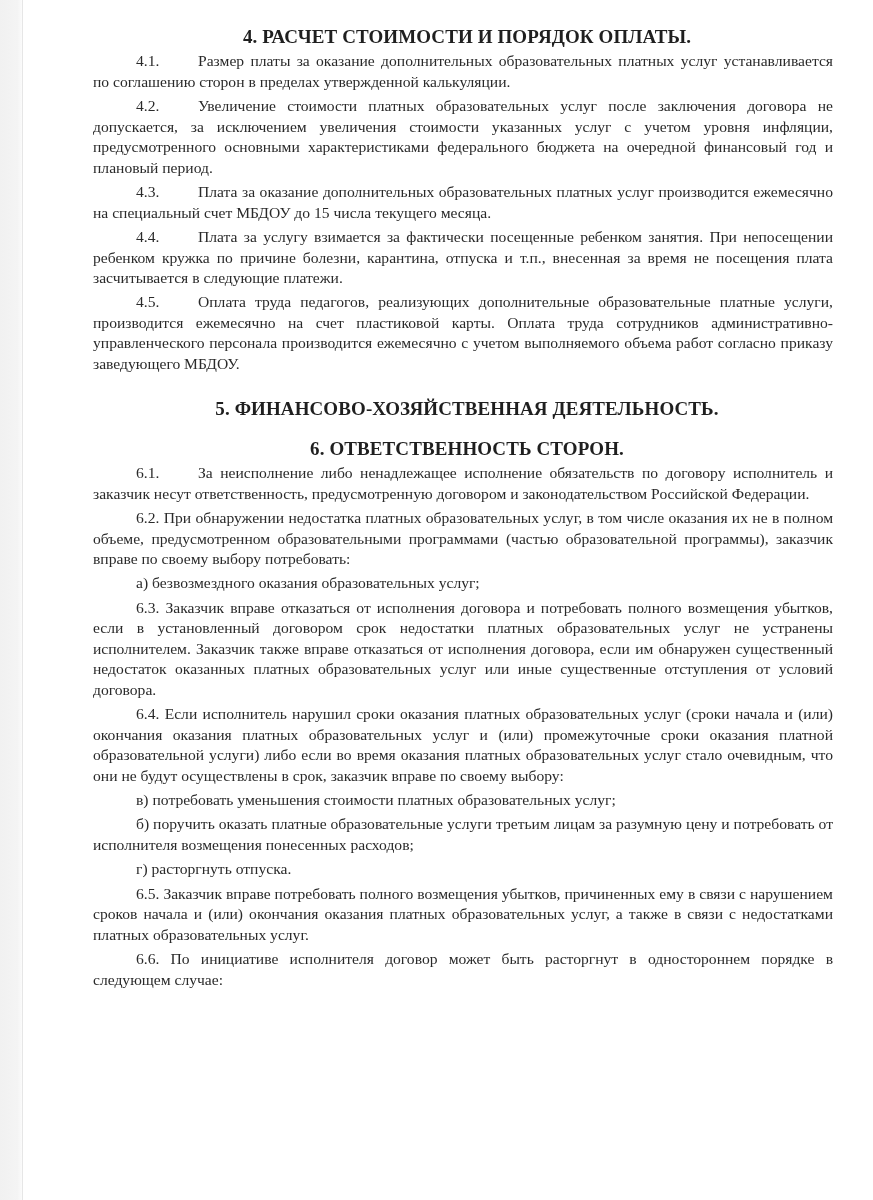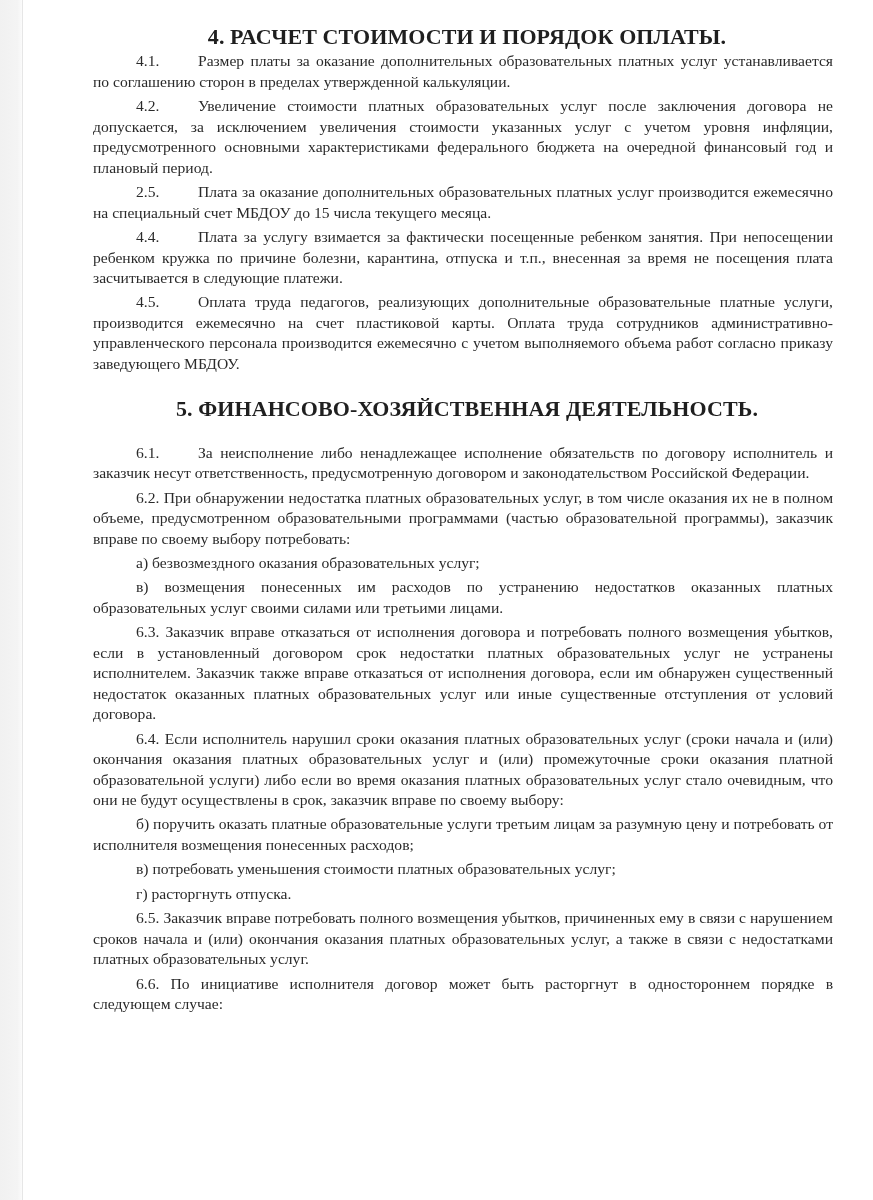--- a/index.html
+++ b/index.html
@@ -16,21 +16,21 @@
   }
   .scan-edge-line {
     position: absolute; left: 22px; top: 0; width: 1px; height: 1200px;
     background: #e6e6e6;
   }
   .page {
     position: absolute; left: 89px; top: 27px; width: 748px;
     font-size: 15.6px; line-height: 20.45px;
   }
   .heading {
-    text-align: center; font-weight: bold; font-size: 22px;
+    text-align: center; font-weight: bold; font-size: 19px;
     letter-spacing: 0.1px; margin: 0; padding-left: 8px;
     color: #1f1f1f;
   }
   .p {
     text-align: justify; margin: 4px; text-indent: 43px;
     text-align-last: left;
   }
   .p .num { display: inline-block; width: 62px; text-indent: 0; }
   .p.sub { text-indent: 43px; }
   .gap-sec { height: 21px; }
@@ -40,35 +40,35 @@
 <body>
 
 <div class="scan-edge"></div>
 <div class="scan-edge-line"></div>
 
 <div class="page">
 
   <h2 class="heading">4.  РАСЧЕТ СТОИМОСТИ И ПОРЯДОК ОПЛАТЫ.</h2>
   <p class="p"><span class="num">4.1.</span><span>Размер платы за оказание дополнительных образовательных платных услуг устанавливается по соглашению сторон в пределах утвержденной калькуляции.</span></p>
   <p class="p"><span class="num">4.2.</span><span>Увеличение стоимости платных образовательных услуг после заключения договора не допускается, за исключением увеличения стоимости указанных услуг с учетом уровня инфляции, предусмотренного основными характеристиками федерального бюджета на очередной финансовый год и плановый период.</span></p>
-  <p class="p"><span class="num">2.5.</span><span>Плата за оказание дополнительных образовательных платных услуг производится ежемесячно на специальный счет МБДОУ до 15 числа текущего месяца.</span></p>
+  <p class="p"><span class="num">4.3.</span><span>Плата за оказание дополнительных образовательных платных услуг производится ежемесячно на специальный счет МБДОУ до 15 числа текущего месяца.</span></p>
   <p class="p"><span class="num">4.4.</span><span>Плата за услугу взимается за фактически посещенные ребенком занятия. При непосещении ребенком кружка по причине болезни, карантина, отпуска и т.п., внесенная за время не посещения плата засчитывается в следующие платежи.</span></p>
   <p class="p"><span class="num">4.5.</span><span>Оплата труда педагогов, реализующих дополнительные образовательные платные услуги, производится ежемесячно на счет пластиковой карты. Оплата труда сотрудников административно-управленческого персонала производится ежемесячно с учетом выполняемого объема работ согласно приказу заведующего МБДОУ.</span></p>
 
   <div class="gap-sec"></div>
 
   <h2 class="heading">5.  ФИНАНСОВО-ХОЗЯЙСТВЕННАЯ ДЕЯТЕЛЬНОСТЬ.</h2>
 
   <div class="gap-sec2"></div>
 
+  <h2 class="heading">6.  ОТВЕТСТВЕННОСТЬ СТОРОН.</h2>
   <p class="p"><span class="num">6.1.</span><span>За неисполнение либо ненадлежащее исполнение обязательств по договору исполнитель и заказчик несут ответственность, предусмотренную договором и законодательством Российской Федерации.</span></p>
   <p class="p">6.2. При обнаружении недостатка платных образовательных услуг, в том числе оказания их не в полном объеме, предусмотренном образовательными программами (частью образовательной программы), заказчик вправе по своему выбору потребовать:</p>
   <p class="p sub">а) безвозмездного оказания образовательных услуг;</p>
-  <p class="p sub">в) возмещения понесенных им расходов по устранению недостатков оказанных платных образовательных услуг своими силами или третьими лицами.</p>
   <p class="p">6.3. Заказчик вправе отказаться от исполнения договора и потребовать полного возмещения убытков, если в установленный договором срок недостатки платных образовательных услуг не устранены исполнителем. Заказчик также вправе отказаться от исполнения договора, если им обнаружен существенный недостаток оказанных платных образовательных услуг или иные существенные отступления от условий договора.</p>
   <p class="p">6.4. Если исполнитель нарушил сроки оказания платных образовательных услуг (сроки начала и (или) окончания оказания платных образовательных услуг и (или) промежуточные сроки оказания платной образовательной услуги) либо если во время оказания платных образовательных услуг стало очевидным, что они не будут осуществлены в срок, заказчик вправе по своему выбору:</p>
+  <p class="p sub">в) потребовать уменьшения стоимости платных образовательных услуг;</p>
   <p class="p sub">б) поручить оказать платные образовательные услуги третьим лицам за разумную цену и потребовать от исполнителя возмещения понесенных расходов;</p>
-  <p class="p sub">в) потребовать уменьшения стоимости платных образовательных услуг;</p>
   <p class="p sub">г) расторгнуть отпуска.</p>
   <p class="p">6.5. Заказчик вправе потребовать полного возмещения убытков, причиненных ему в связи с нарушением сроков начала и (или) окончания оказания платных образовательных услуг, а также в связи с недостатками платных образовательных услуг.</p>
   <p class="p">6.6. По инициативе исполнителя договор может быть расторгнут в одностороннем порядке в следующем случае:</p>
 
 </div>
 
 </body></html>

